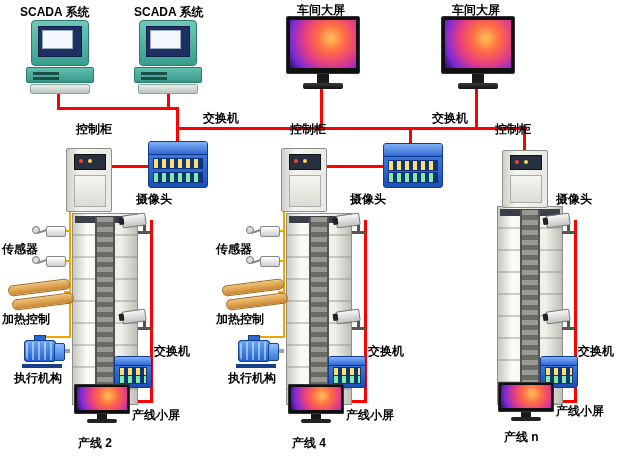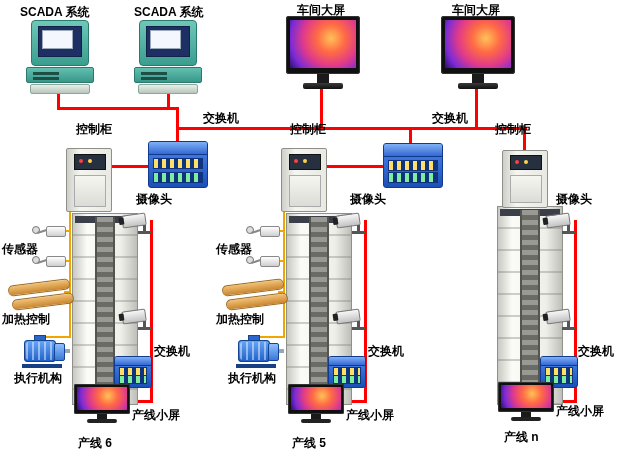--- a/index.html
+++ b/index.html
@@ -368,17 +368,17 @@
   <div class="lbl" style="left:2px;top:312px">加热控制</div>
   <div class="lbl" style="left:216px;top:312px">加热控制</div>
   <div class="lbl" style="left:14px;top:371px">执行机构</div>
   <div class="lbl" style="left:228px;top:371px">执行机构</div>
   <div class="lbl" style="left:154px;top:344px">交换机</div>
   <div class="lbl" style="left:368px;top:344px">交换机</div>
   <div class="lbl" style="left:578px;top:344px">交换机</div>
   <div class="lbl" style="left:132px;top:408px">产线小屏</div>
   <div class="lbl" style="left:346px;top:408px">产线小屏</div>
   <div class="lbl" style="left:556px;top:404px">产线小屏</div>
-  <div class="lbl" style="left:78px;top:436px">产线 6</div>
-  <div class="lbl" style="left:292px;top:436px">产线 5</div>
+  <div class="lbl" style="left:78px;top:436px">产线 2</div>
+  <div class="lbl" style="left:292px;top:436px">产线 4</div>
   <div class="lbl" style="left:504px;top:430px">产线 n</div>
 
 </div>
 
 </body></html>

